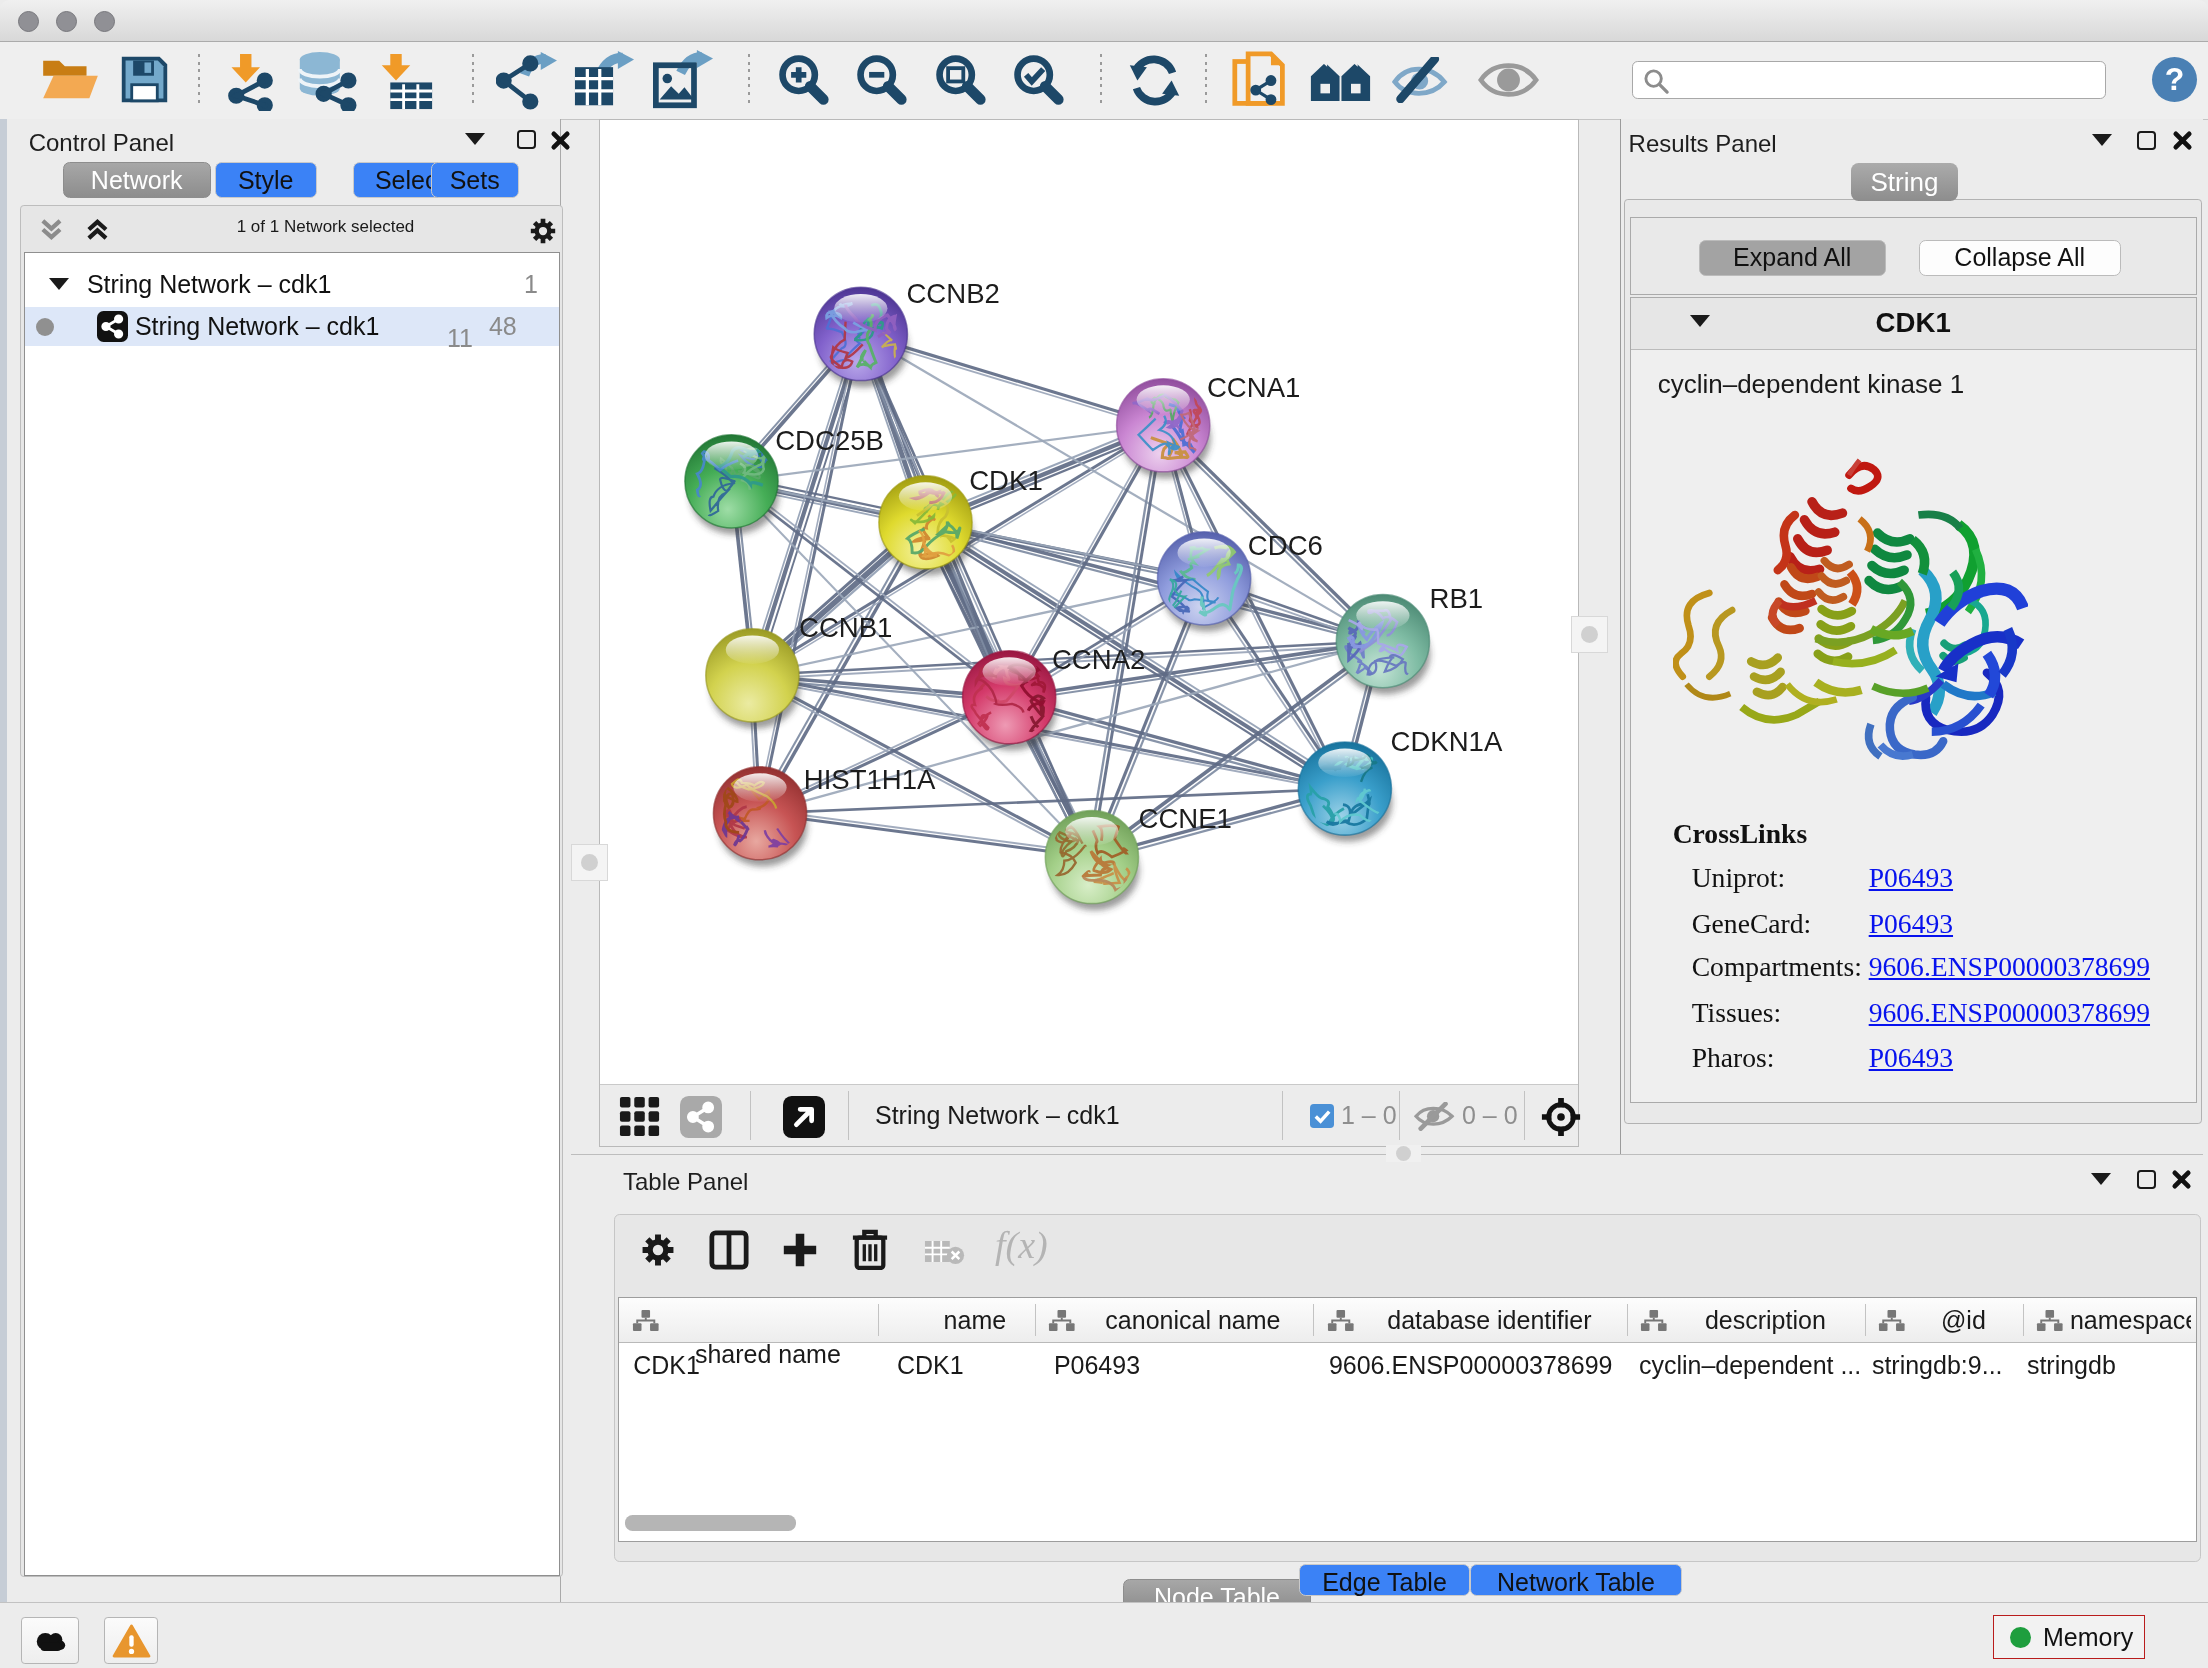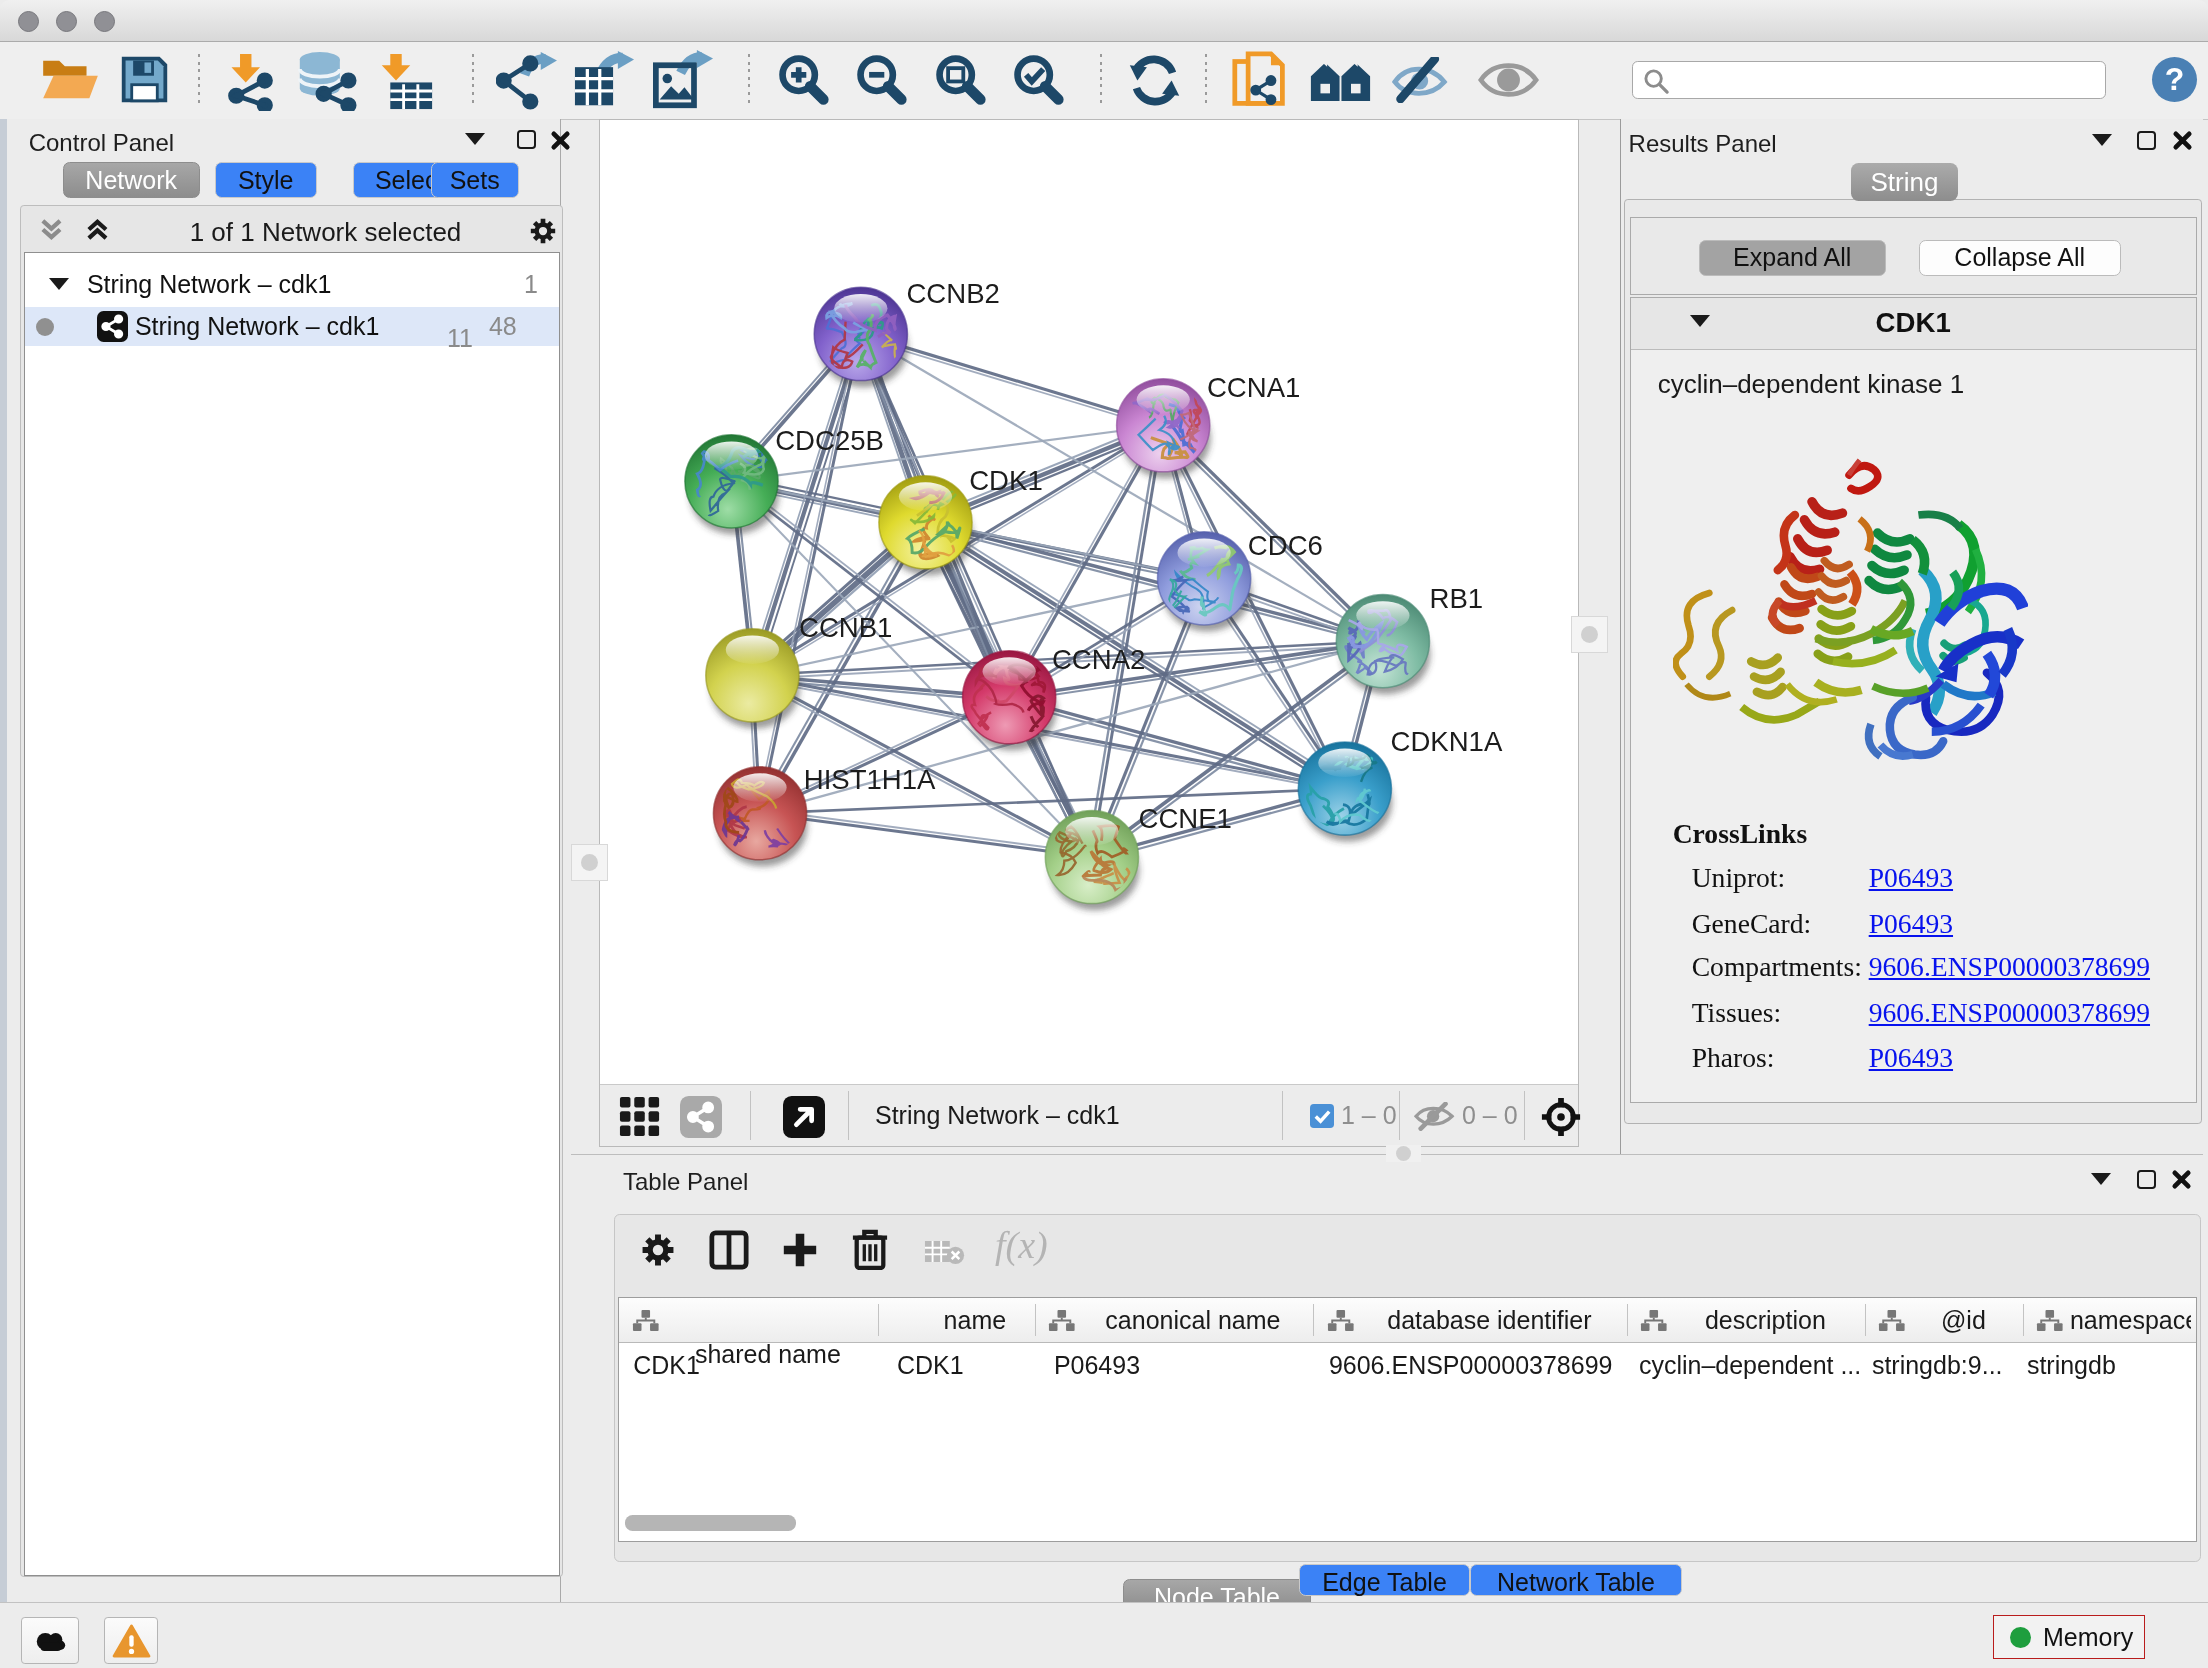--- a/index.html
+++ b/index.html
@@ -233,21 +233,21 @@
     background:#4a80b4;color:#fff;font-size:32px;font-weight:bold;text-align:center;line-height:45px;">?</div>
 </div>
 <div class="abs" id="sliver"></div>
 <div class="abs" id="cpanel">
   <div class="ptitle" style="position:absolute;left:22px;top:9.5px;">Control Panel</div>
   <div class="tri-d" style="position:absolute;left:458px;top:14.3px;"></div>
   <div class="fsq" style="position:absolute;left:510px;top:11.4px;"></div>
   <svg style="position:absolute;left:543px;top:10.5px" width="21" height="21" viewBox="0 0 22 22">
     <path d="M4 4 L18 18 M18 4 L4 18" stroke="#111" stroke-width="5" stroke-linecap="round"></path>
   </svg>
-  <div class="tab sel" style="left:56px;top:43px;width:137px;">
+  <div class="tab sel" style="left:56px;top:43px;width:148px;">
       <span>Network</span>
     </div>
   <div class="tab" style="left:208px;top:43px;width:102px;">
       <span>Style</span>
     </div>
   <div class="tab" style="left:310px;top:43px;width:114px;margin-left:36px;">
       <span>Select</span>
     </div>
   <div class="tab" style="left:424px;top:43px;width:88px;">
       <span>Sets</span>
@@ -256,21 +256,21 @@
     <svg style="position:absolute;left:19px;top:12.4px" width="40" height="23" viewBox="0 0 42 24">
       <g fill="none" stroke="#8c8c8c" stroke-width="4.5">
         <path d="M3 3 l9 8 9-8 M3 12 l9 8 9-8"></path>
       </g>
     </svg>
     <svg style="position:absolute;left:65px;top:12.4px" width="40" height="23" viewBox="0 0 42 24">
       <g fill="none" stroke="#1a1a1a" stroke-width="4.5">
         <path d="M3 21 l9-8 9 8 M3 12 l9-8 9 8"></path>
       </g>
     </svg>
-    <div style="position:absolute;left:34px;top:11.4px;width:100%;text-align:center;font-size:26px;color:#1a1a1a;">1 of 1 Network selected</div>
+    <div style="position:absolute;left:34px;top:11.4px;width:100%;text-align:center;font-size:17px;color:#1a1a1a;">1 of 1 Network selected</div>
     <svg style="position:absolute;left:507px;top:9.5px" width="30" height="30" viewBox="0 0 32 32">
       <g fill="#1a1a1a">
         <circle cx="16" cy="16" r="9"></circle>
         <g stroke="#1a1a1a" stroke-width="5">
           <path d="M16 3 v26 M3 16 h26 M7 7 l18 18 M25 7 L7 25"></path>
         </g>
       </g>
       <circle cx="16" cy="16" r="4.4" fill="#e6e6e6"></circle>
     </svg>
     <div id="cp-list">

